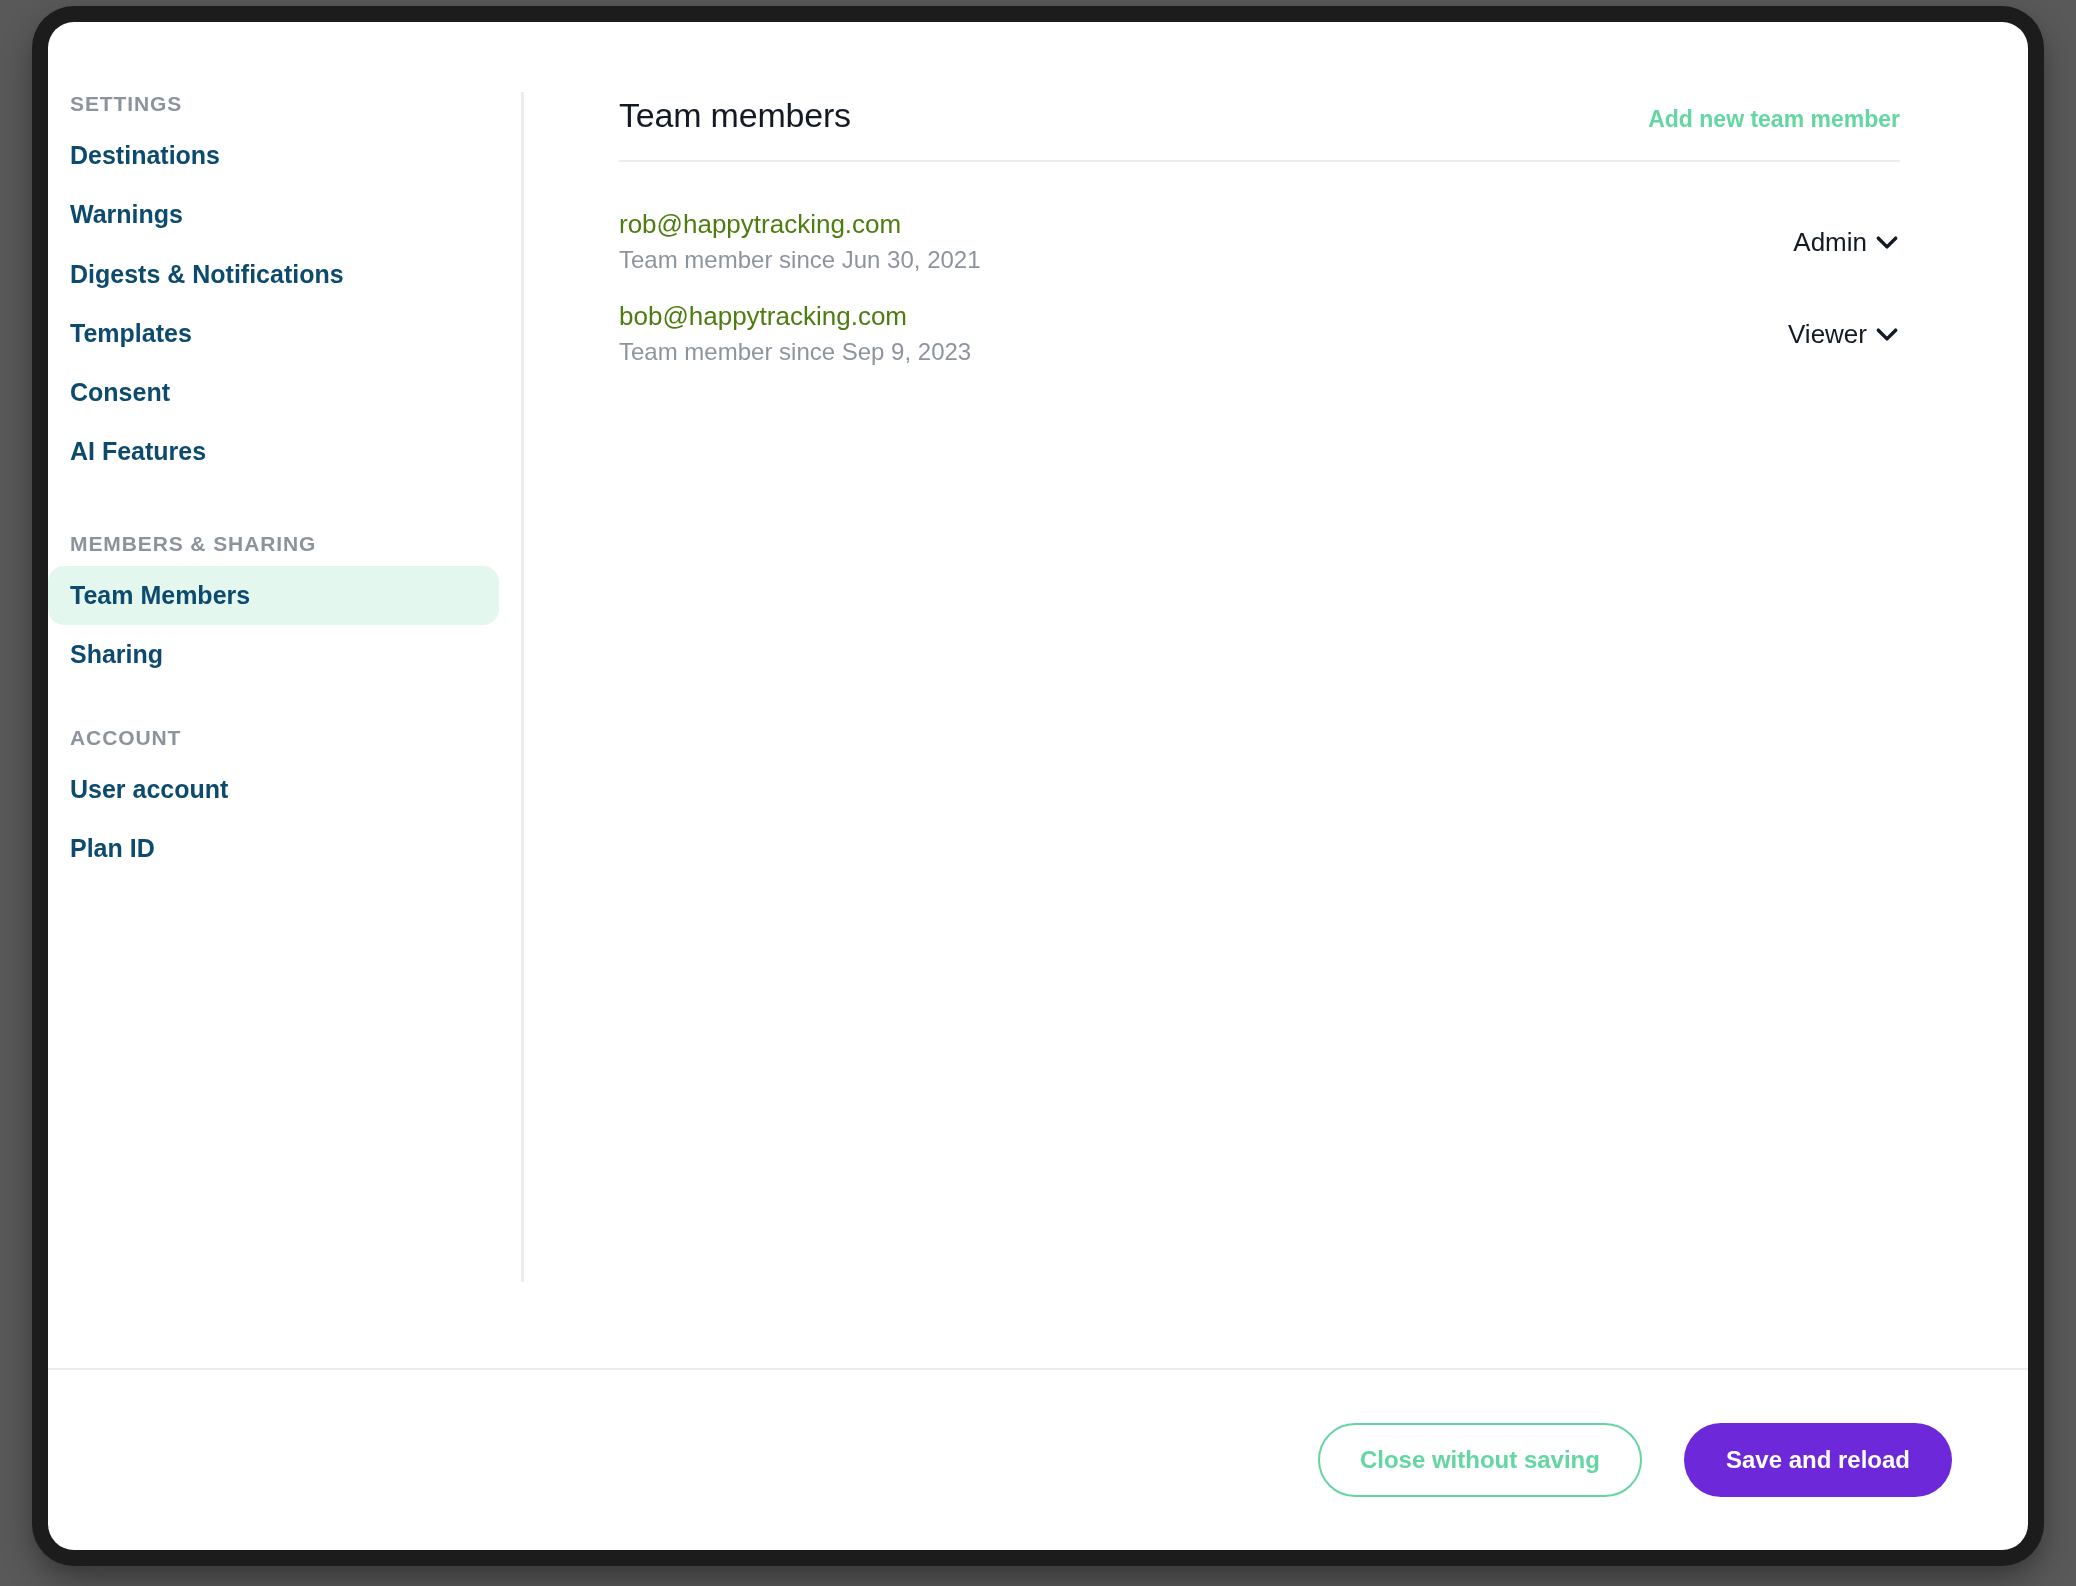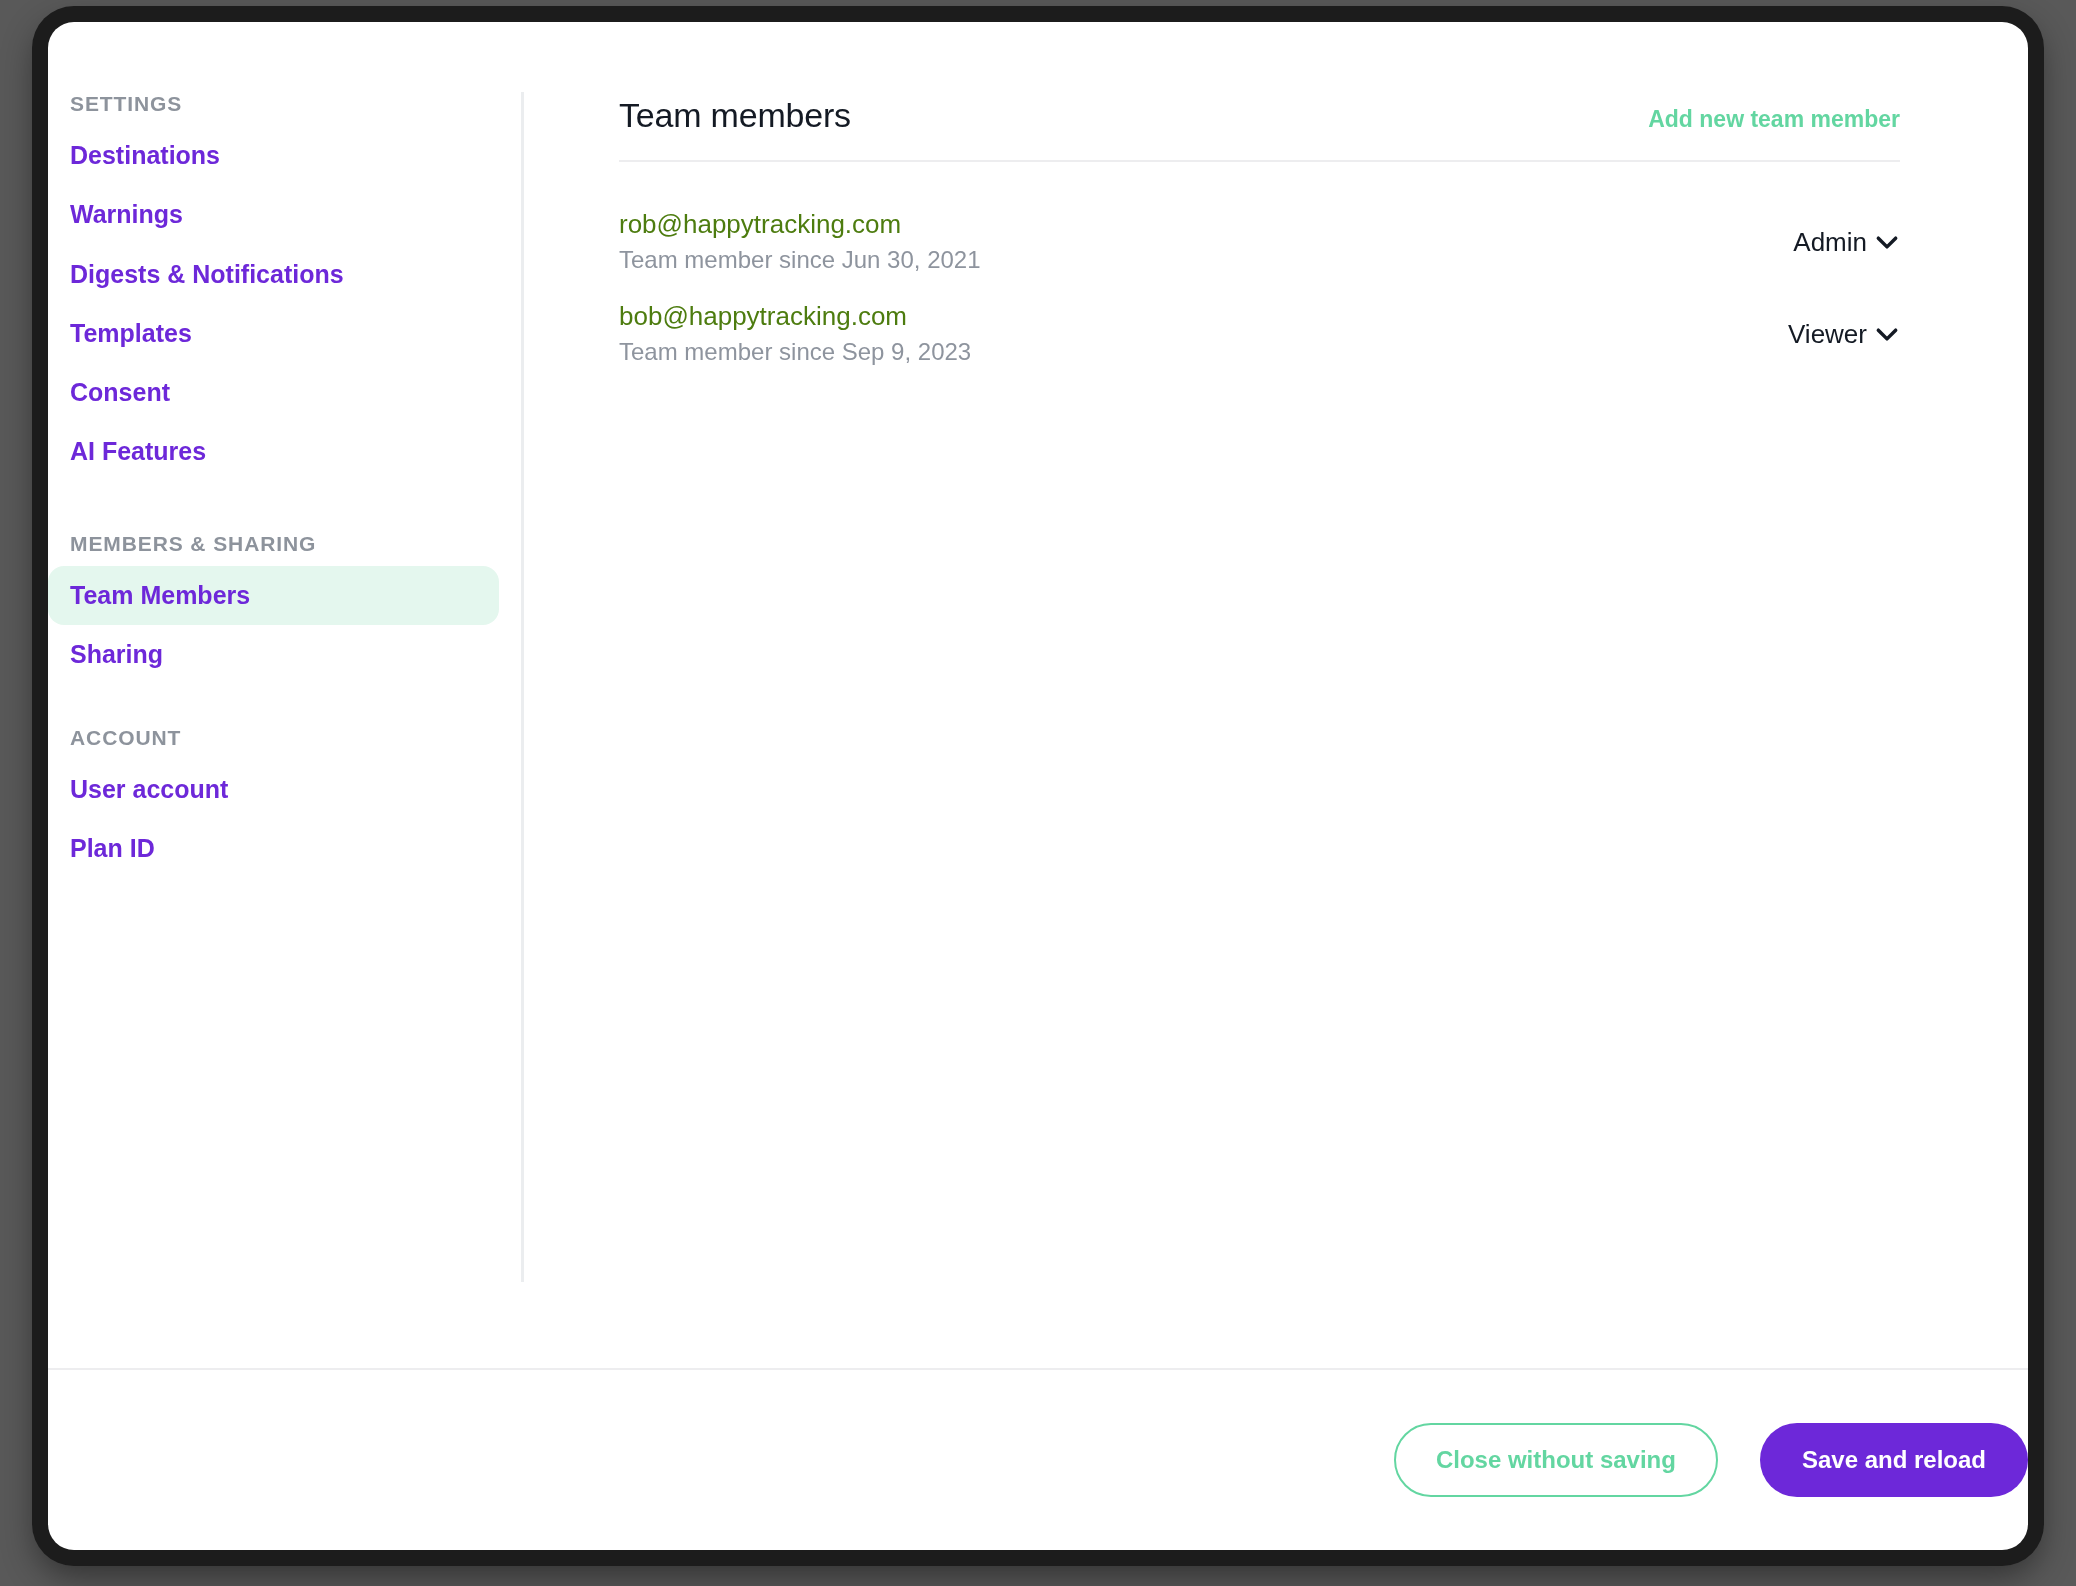--- a/index.html
+++ b/index.html
@@ -62,21 +62,21 @@
     font-weight: 600;
     letter-spacing: 0.9px;
     padding-left: 22px;
     margin-bottom: 10px;
   }
 
   .nav-item {
     display: block;
     font-size: 25px;
     font-weight: 700;
-    color: #6d28d9;
+    color: #0c4a6e;
     padding: 14px 22px;
     margin: 0 22px 0 0;
     border-radius: 16px;
     line-height: 1.25;
     cursor: pointer;
     white-space: nowrap;
   }
   .nav-item.selected {
     background: #e4f7ee;
   }
@@ -157,20 +157,21 @@
   .chev { display: block; width: 26px; height: 26px; }
 
   
   .modal-footer {
     flex: 0 0 auto;
     height: 182px;
     border-top: 2px solid #ededef;
     display: flex;
     align-items: center;
     justify-content: flex-end;
+    padding-right: 76px;
     gap: 42px;
   }
 
   .btn {
     font-family: "Liberation Sans", sans-serif;
     font-size: 24px;
     font-weight: 700;
     border-radius: 999px;
     cursor: pointer;
     white-space: nowrap;

